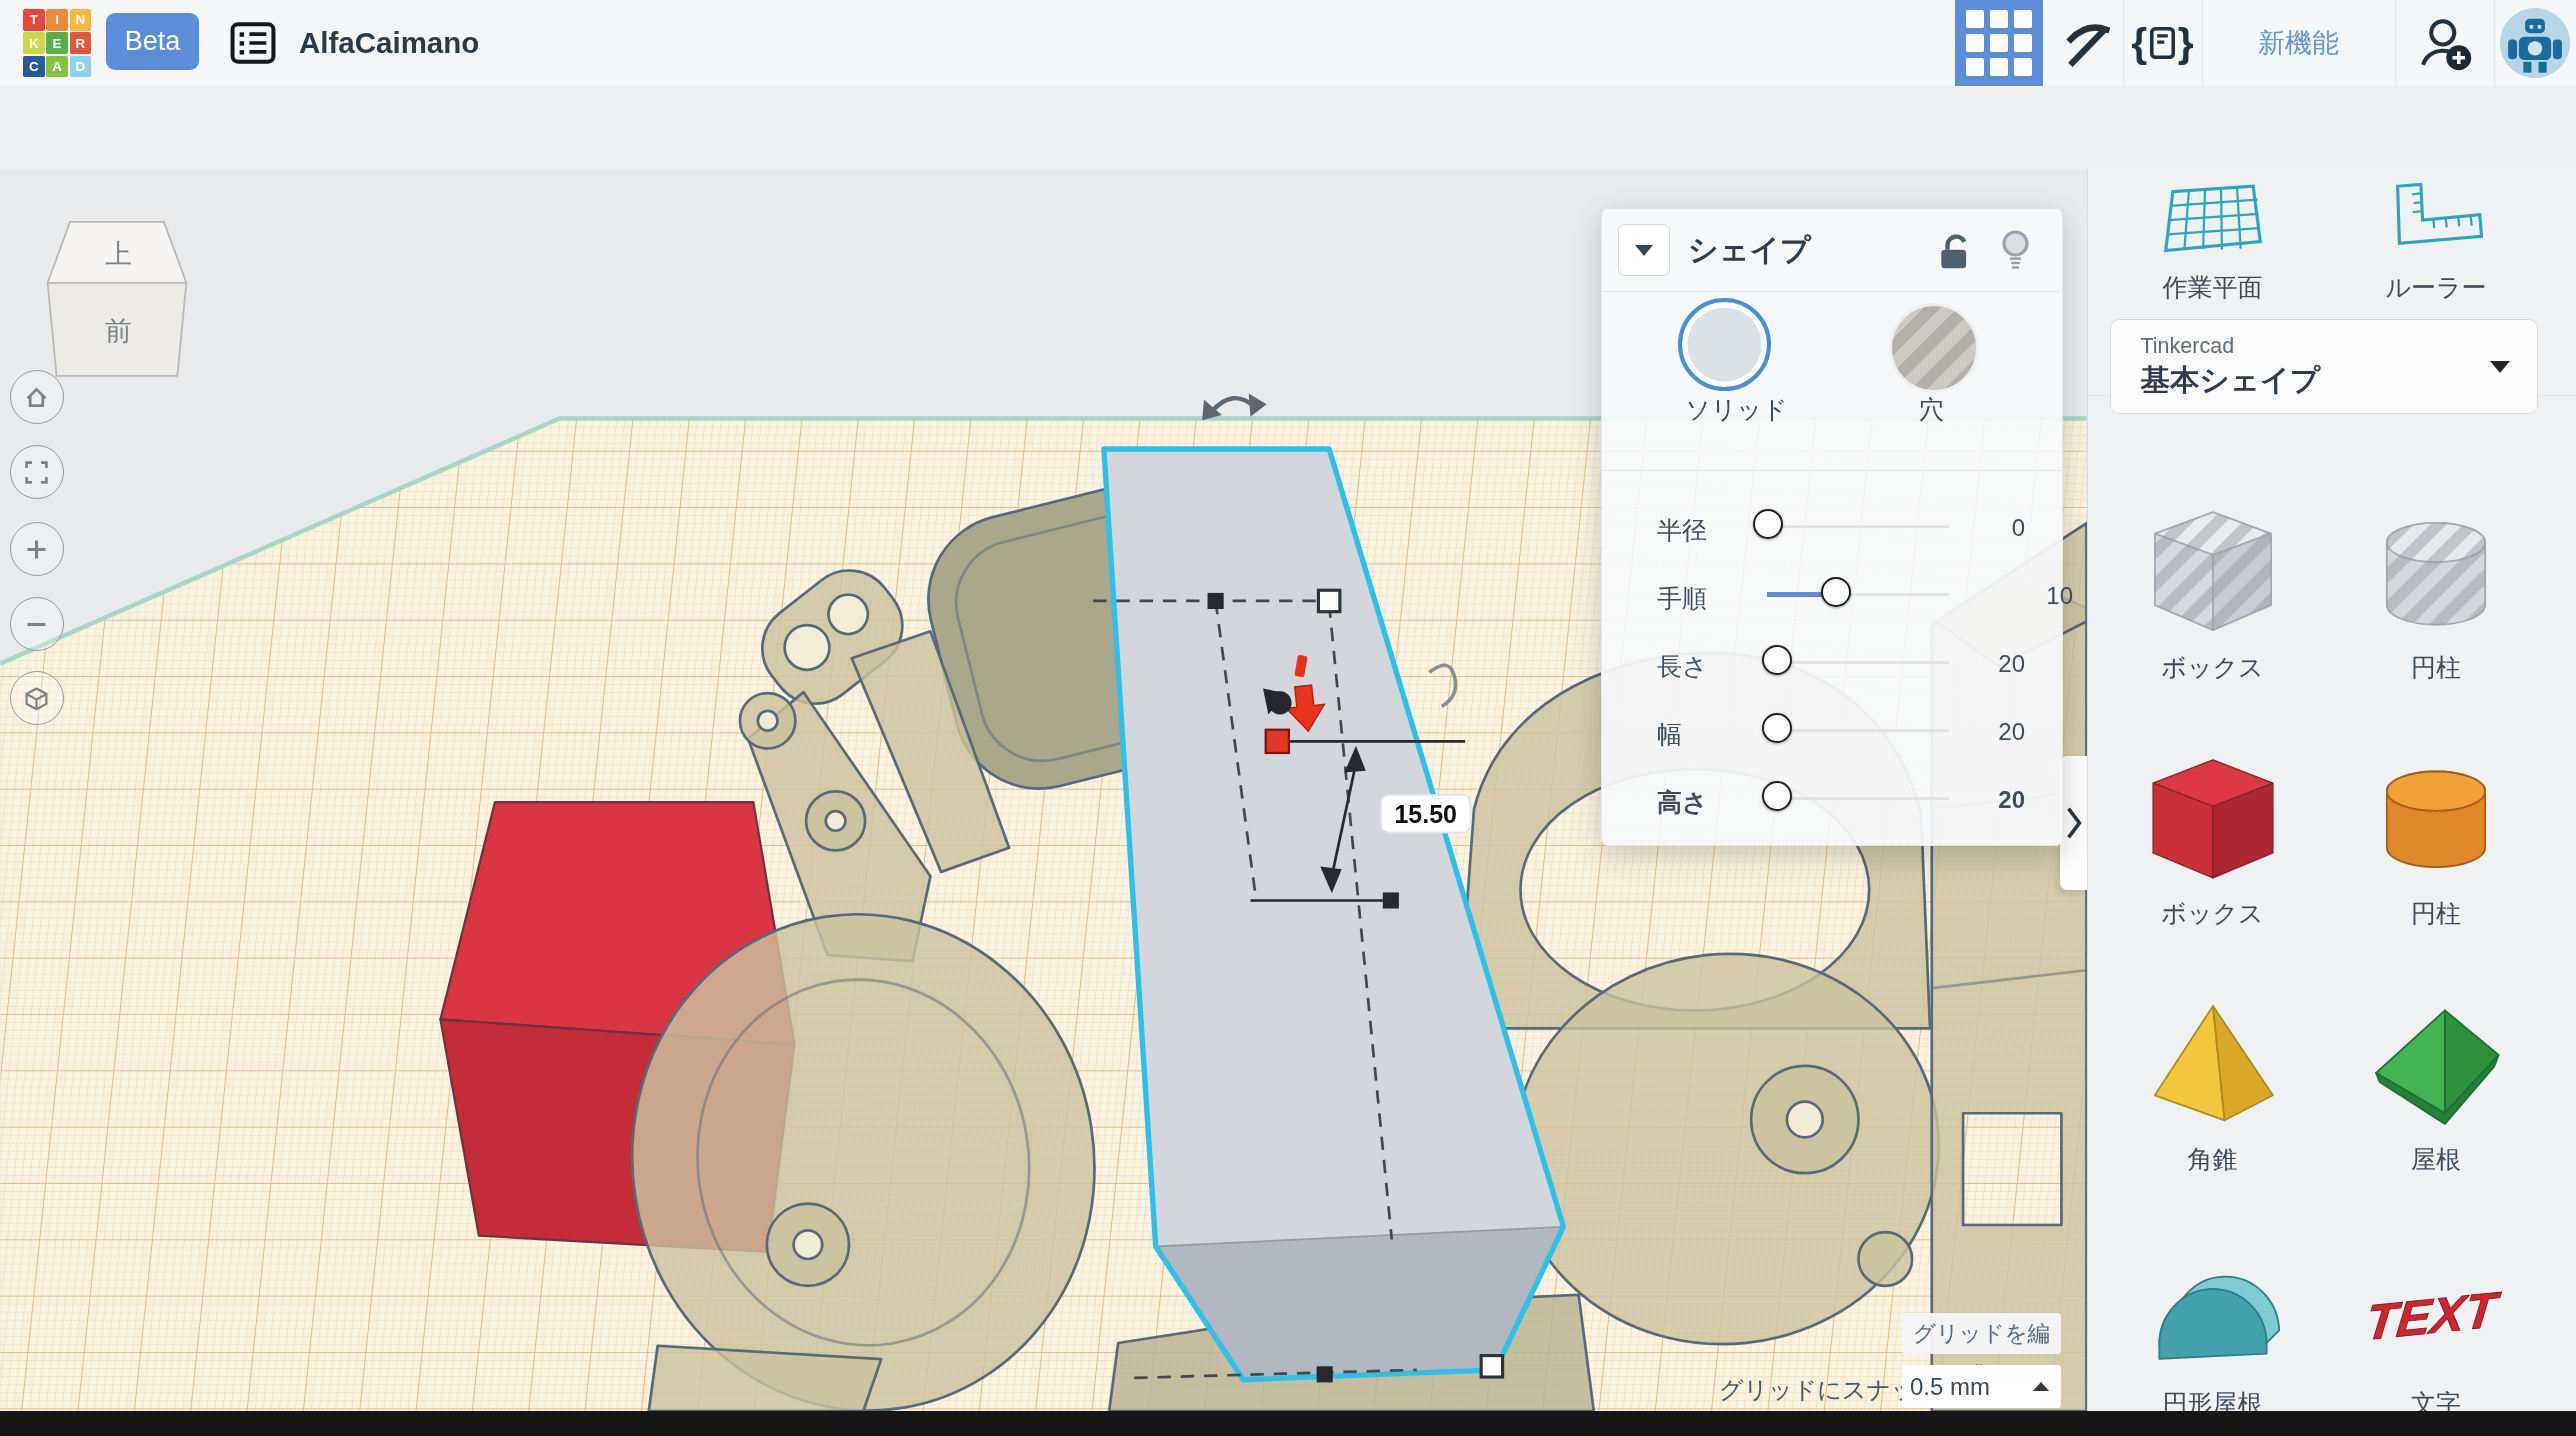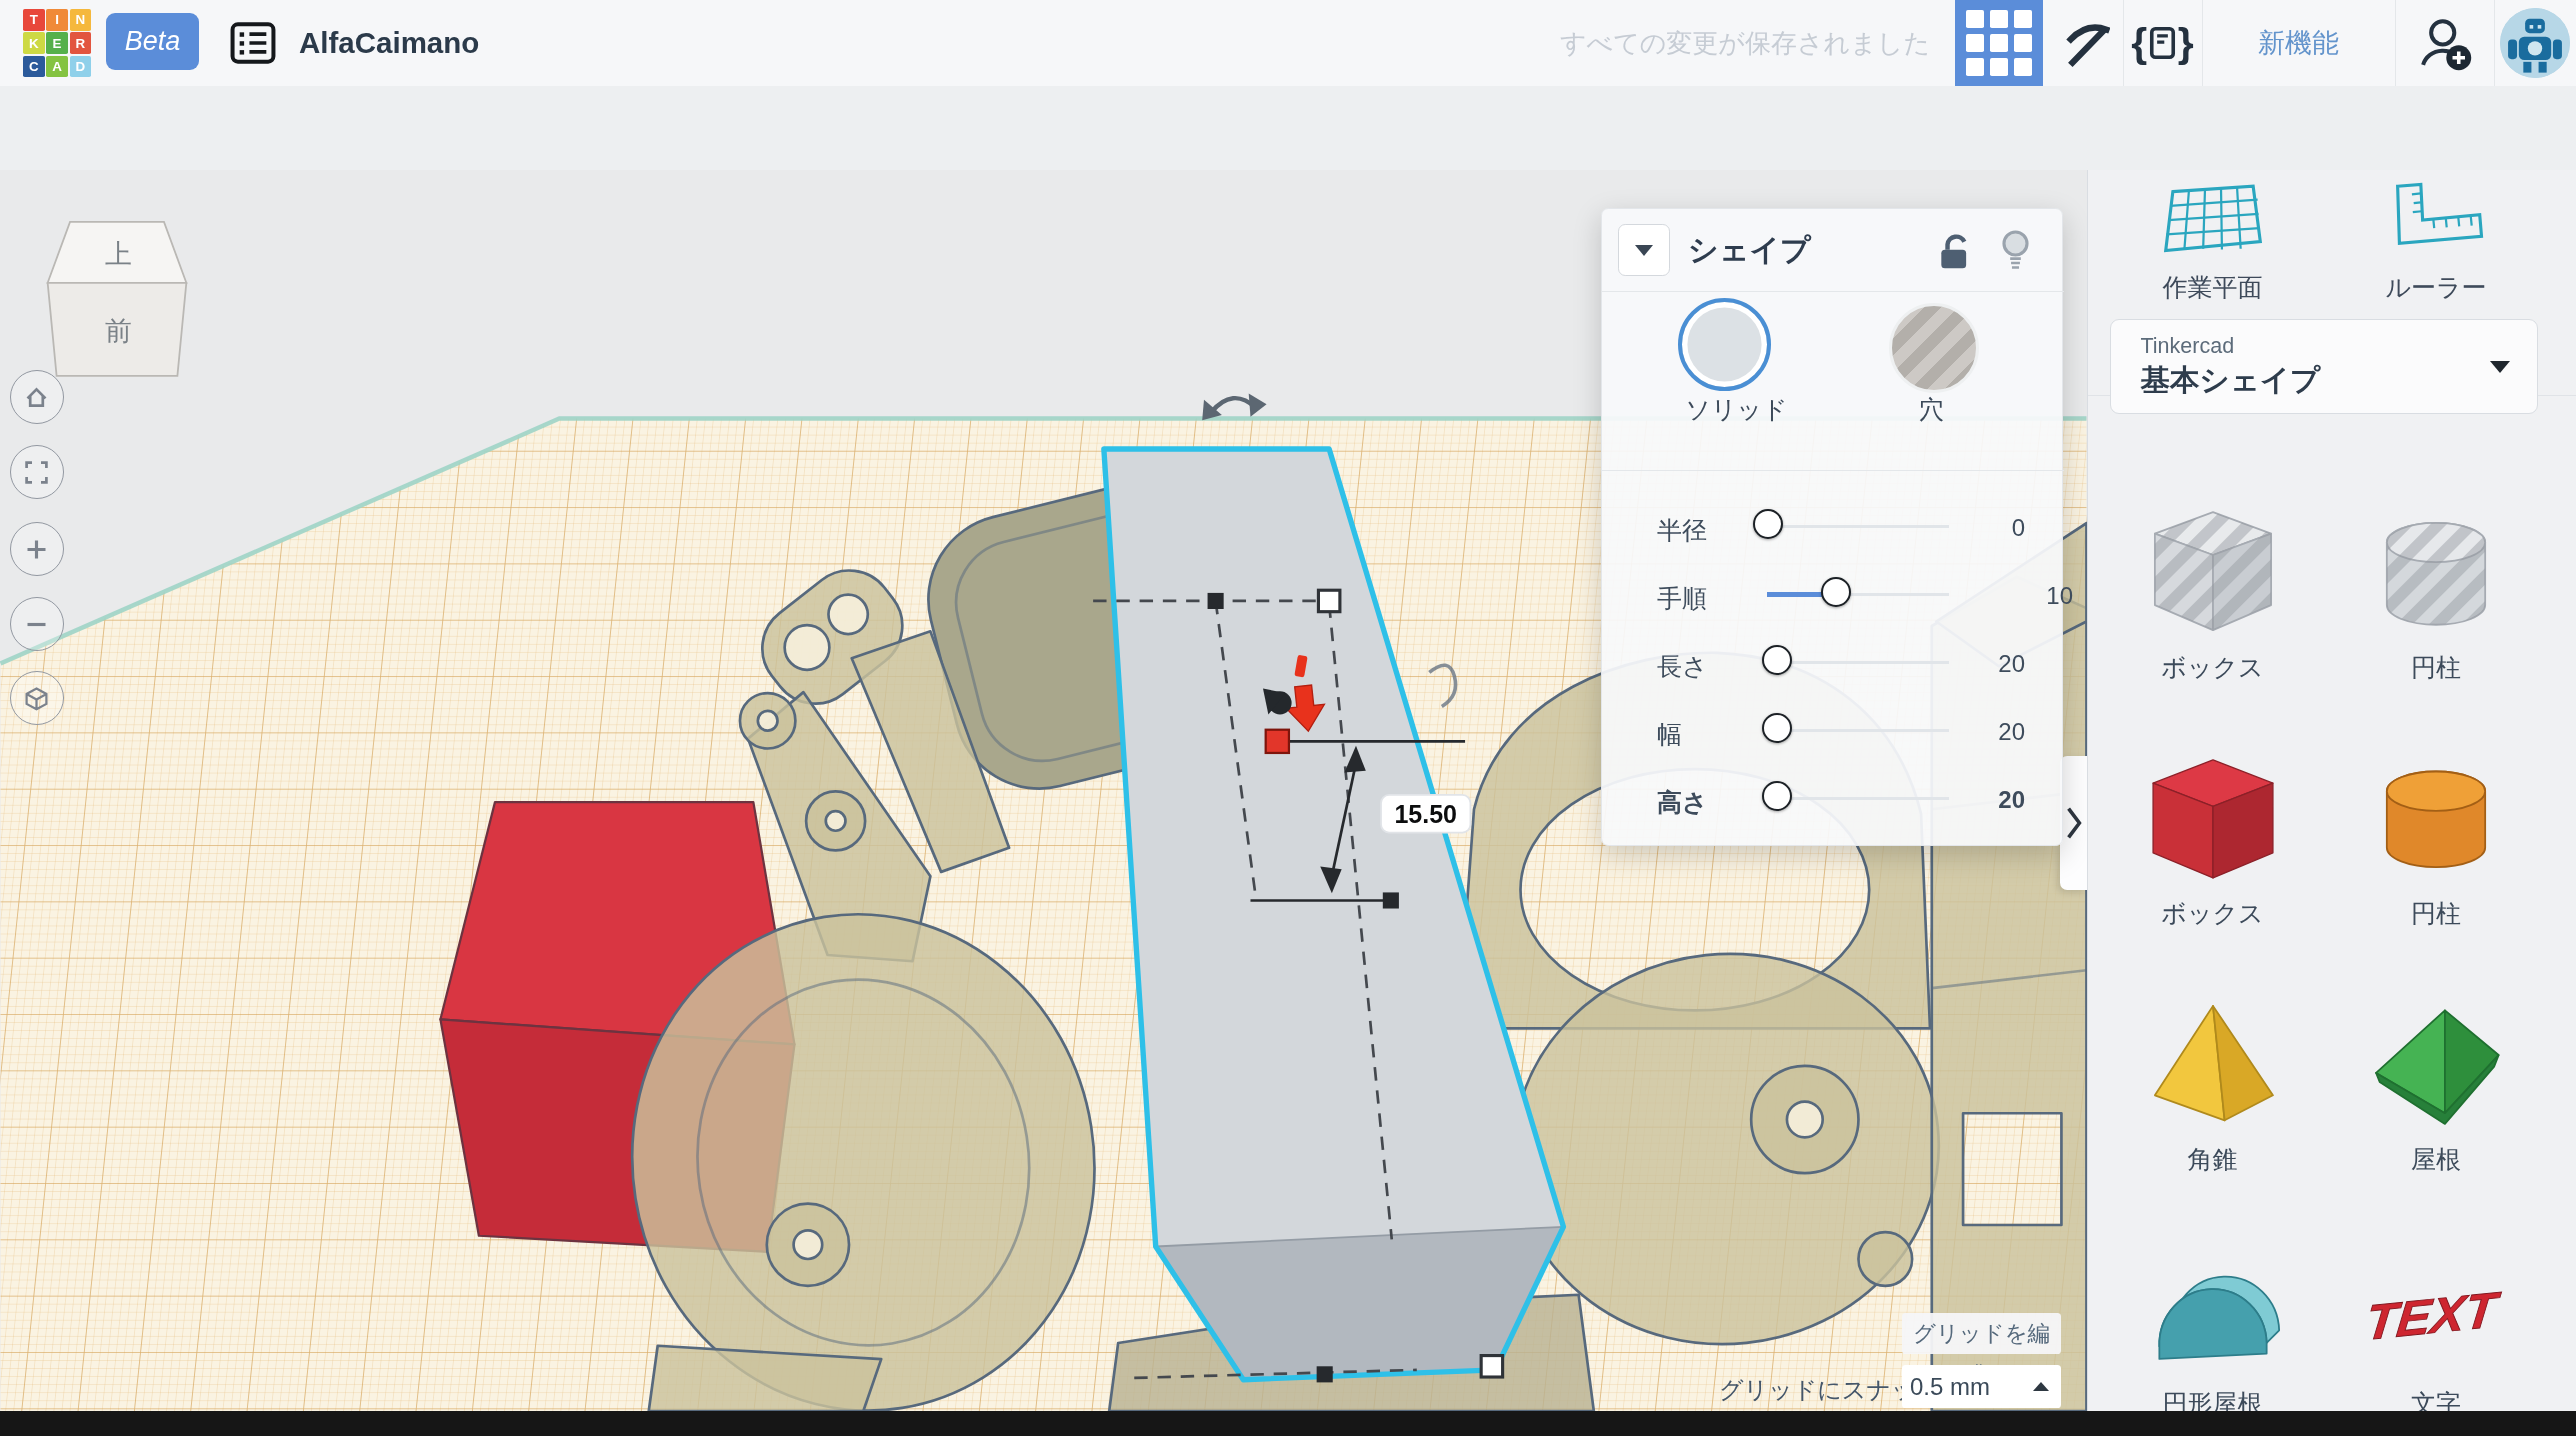--- a/index.html
+++ b/index.html
@@ -4,21 +4,21 @@
 <style>
   html,body{margin:0;padding:0;}
   body{width:2576px;height:1436px;position:relative;overflow:hidden;
        font-family:"Liberation Sans","DejaVu Sans",sans-serif;background:#ffffff;}
   .abs{position:absolute;}
   
   #topbar{left:0;top:0;width:2576px;height:86px;background:#f6f7f9;border-bottom:0.9px solid #e1e4e8;}
   #logo{left:23px;top:9px;width:68px;height:68px;display:grid;grid-template-columns:repeat(3,21.5px);grid-template-rows:repeat(3,21.5px);gap:1.8px;}
   #logo span{display:flex;align-items:center;justify-content:center;color:#fff;font-size:13.4px;font-weight:bold;border-radius:1.8px;}
   #beta-btn{left:106px;top:13.4px;width:93px;height:57px;background:#5b8dd9;border-radius:9px;color:#fff;
-            font-size:27px;text-align:center;line-height:57px;font-style:italic;}
+            font-size:27px;text-align:center;line-height:57px;}
   #design-title{left:299px;top:0;height:86px;line-height:86px;font-size:29.5px;font-weight:bold;color:#2b3a4a;}
   #save-status{right:646px;top:0;height:86px;line-height:86px;font-size:26px;color:#c6ccd4;}
   #apps-btn{left:1955px;top:0;width:88px;height:86px;background:#5b8dd9;display:flex;align-items:center;justify-content:center;}
   #apps-btn .sq{display:grid;grid-template-columns:repeat(3,18px);grid-template-rows:repeat(3,18px);gap:6.3px;}
   #apps-btn .sq i{background:#fff;border-radius:1.8px;}
   .tb-divider{top:0;width:0.9px;height:86px;background:#e4e7ea;}
   .top-icon{top:0;height:86px;display:flex;align-items:center;justify-content:center;}
   #newfeat{left:2202px;width:193px;font-size:27px;color:#6394cc;}
   #braces-wrap{font-size:41px;font-weight:bold;color:#24313f;gap:1.8px;}
   #avatar{left:2500px;top:8px;width:70px;height:70px;border-radius:50%;background:#b7d7e7;overflow:hidden;}
@@ -94,21 +94,20 @@
   <div class="abs" style="left:229px;top:19px;">
     <svg width="48" height="48" viewBox="0 0 54 54">
       <rect x="4" y="6" width="46" height="42" rx="6" fill="none" stroke="#15181c" stroke-width="4.5"></rect>
       <rect x="12" y="15" width="5" height="5" fill="#15181c"></rect>
         <rect x="12" y="25" width="5" height="5" fill="#15181c"></rect>
         <rect x="12" y="35" width="5" height="5" fill="#15181c"></rect>
       <path d="M23,17 H42 M23,27 H42 M23,37 H42" stroke="#15181c" stroke-width="4"></path>
     </svg>
   </div>
   <div id="design-title" class="abs">AlfaCaimano</div>
-  <div id="save-status" class="abs">すべての変更が保存されました</div>
   <div id="apps-btn" class="abs">
     <div class="sq">
         <i></i>
         <i></i>
         <i></i>
         <i></i>
         <i></i>
         <i></i>
         <i></i>
         <i></i>

